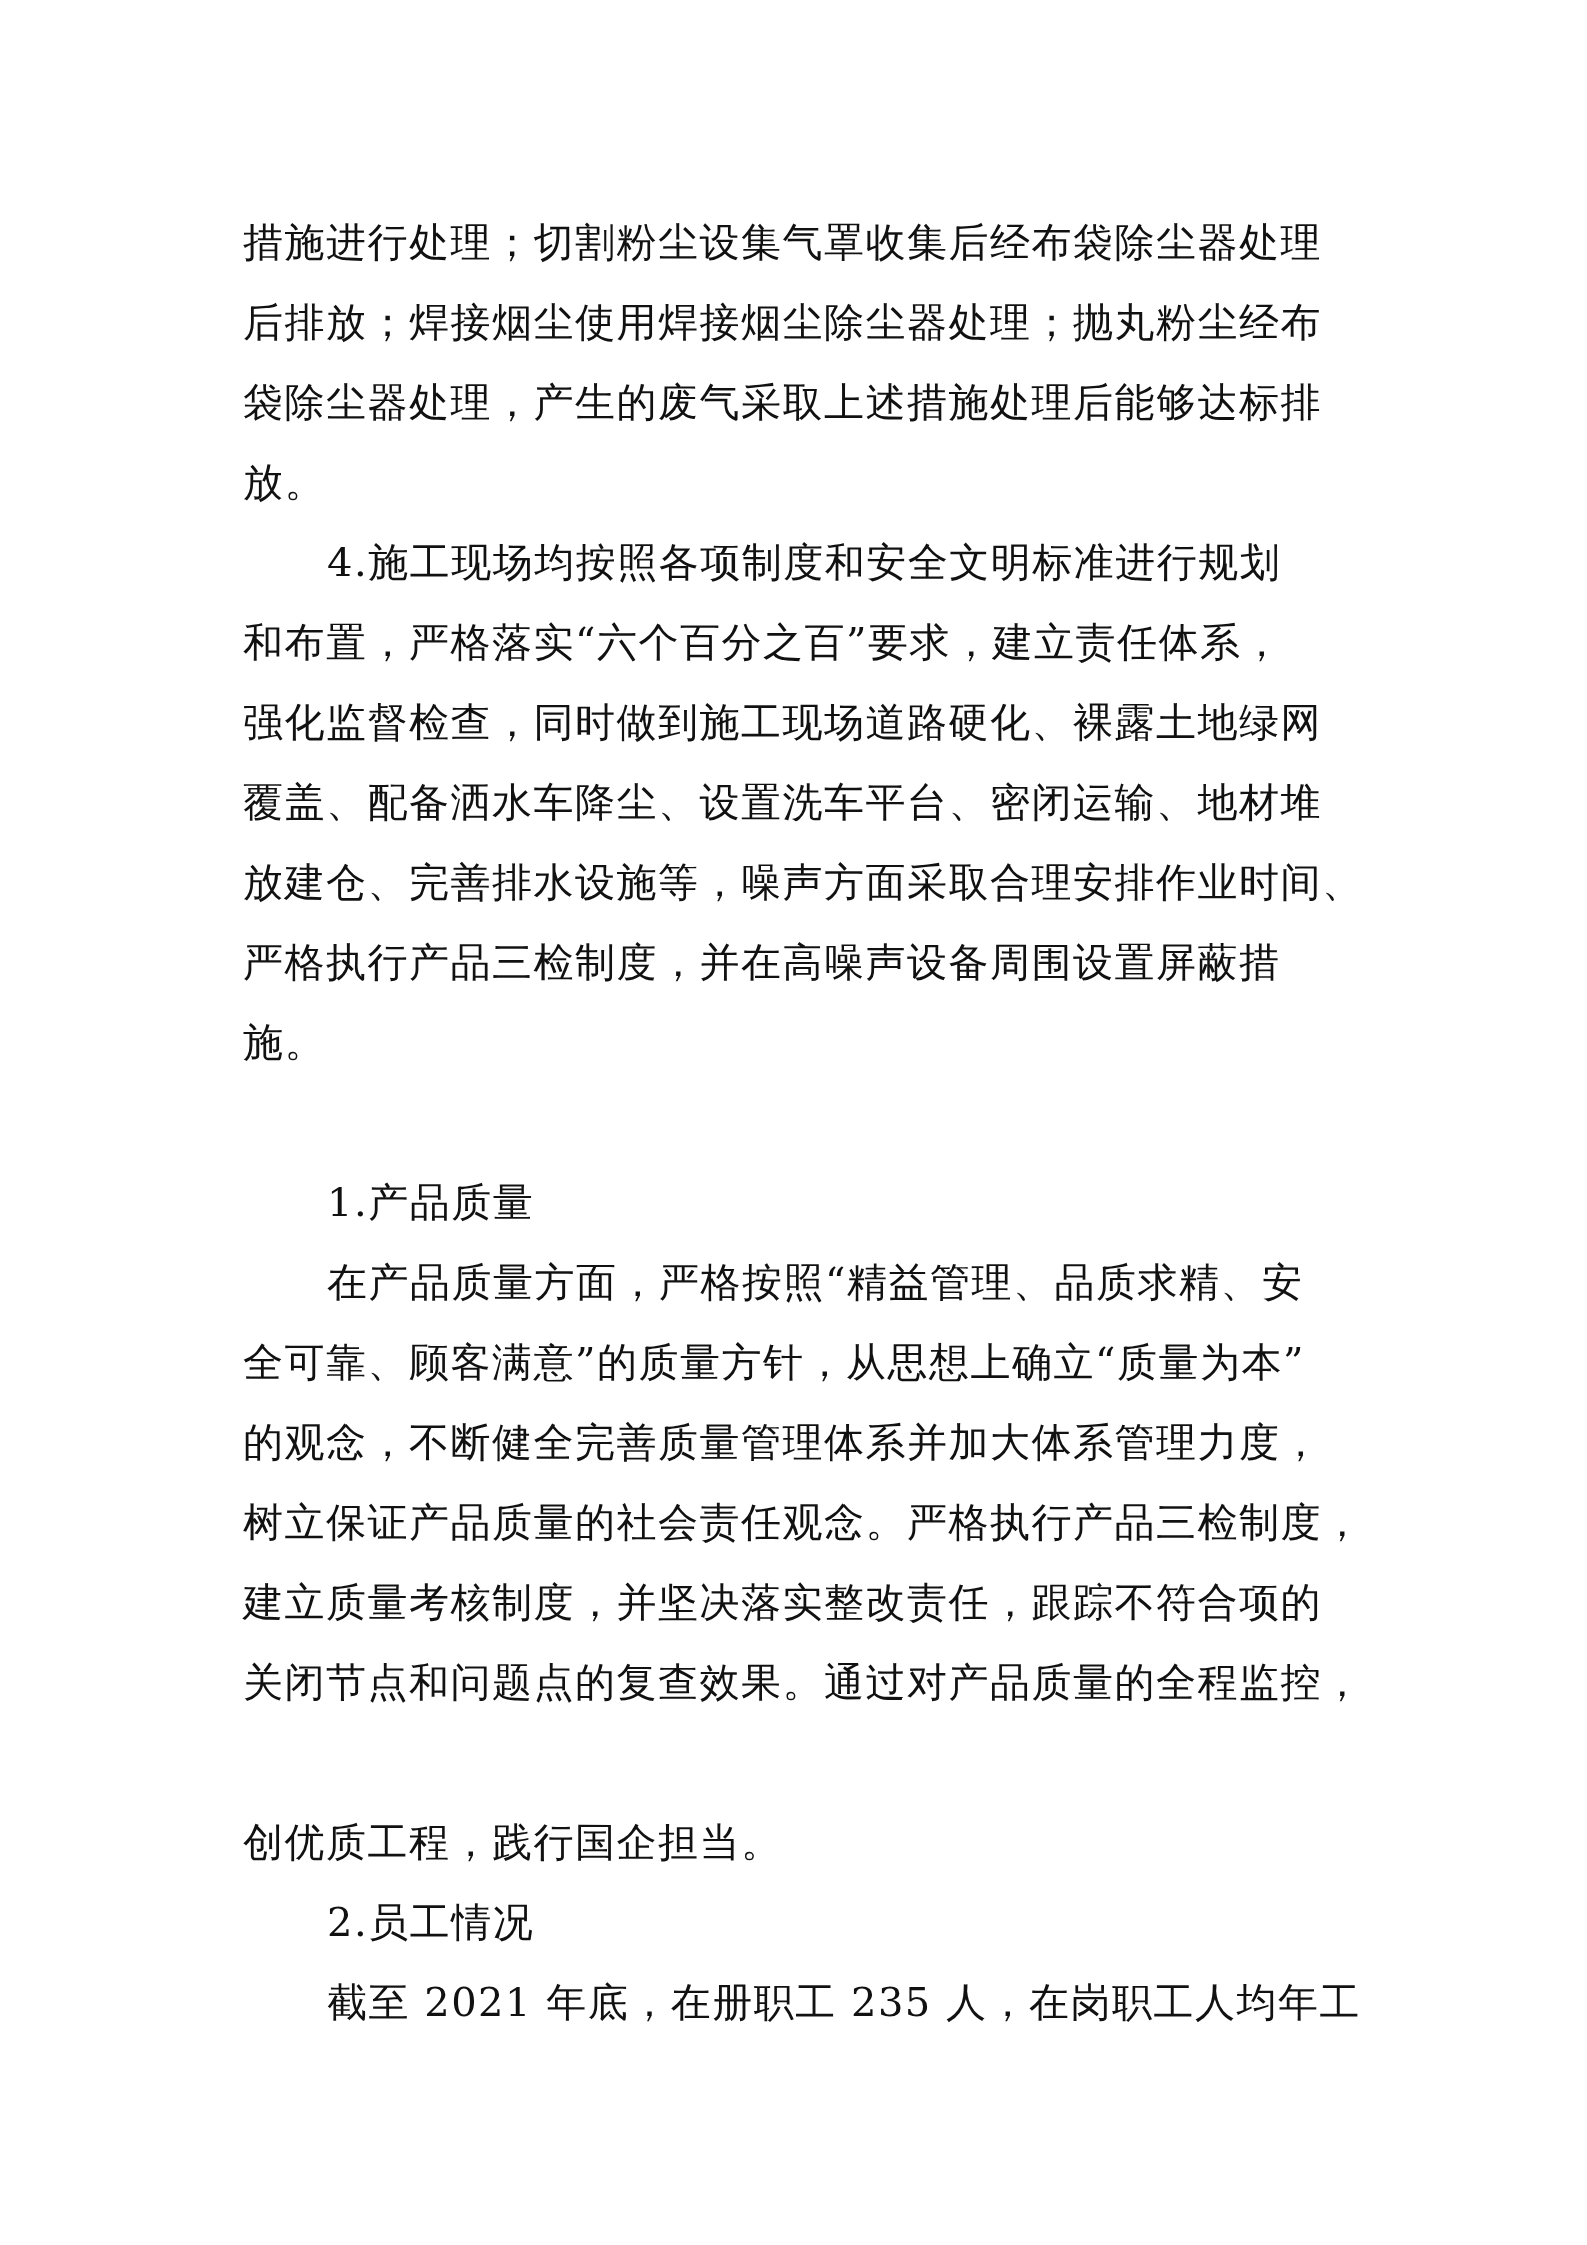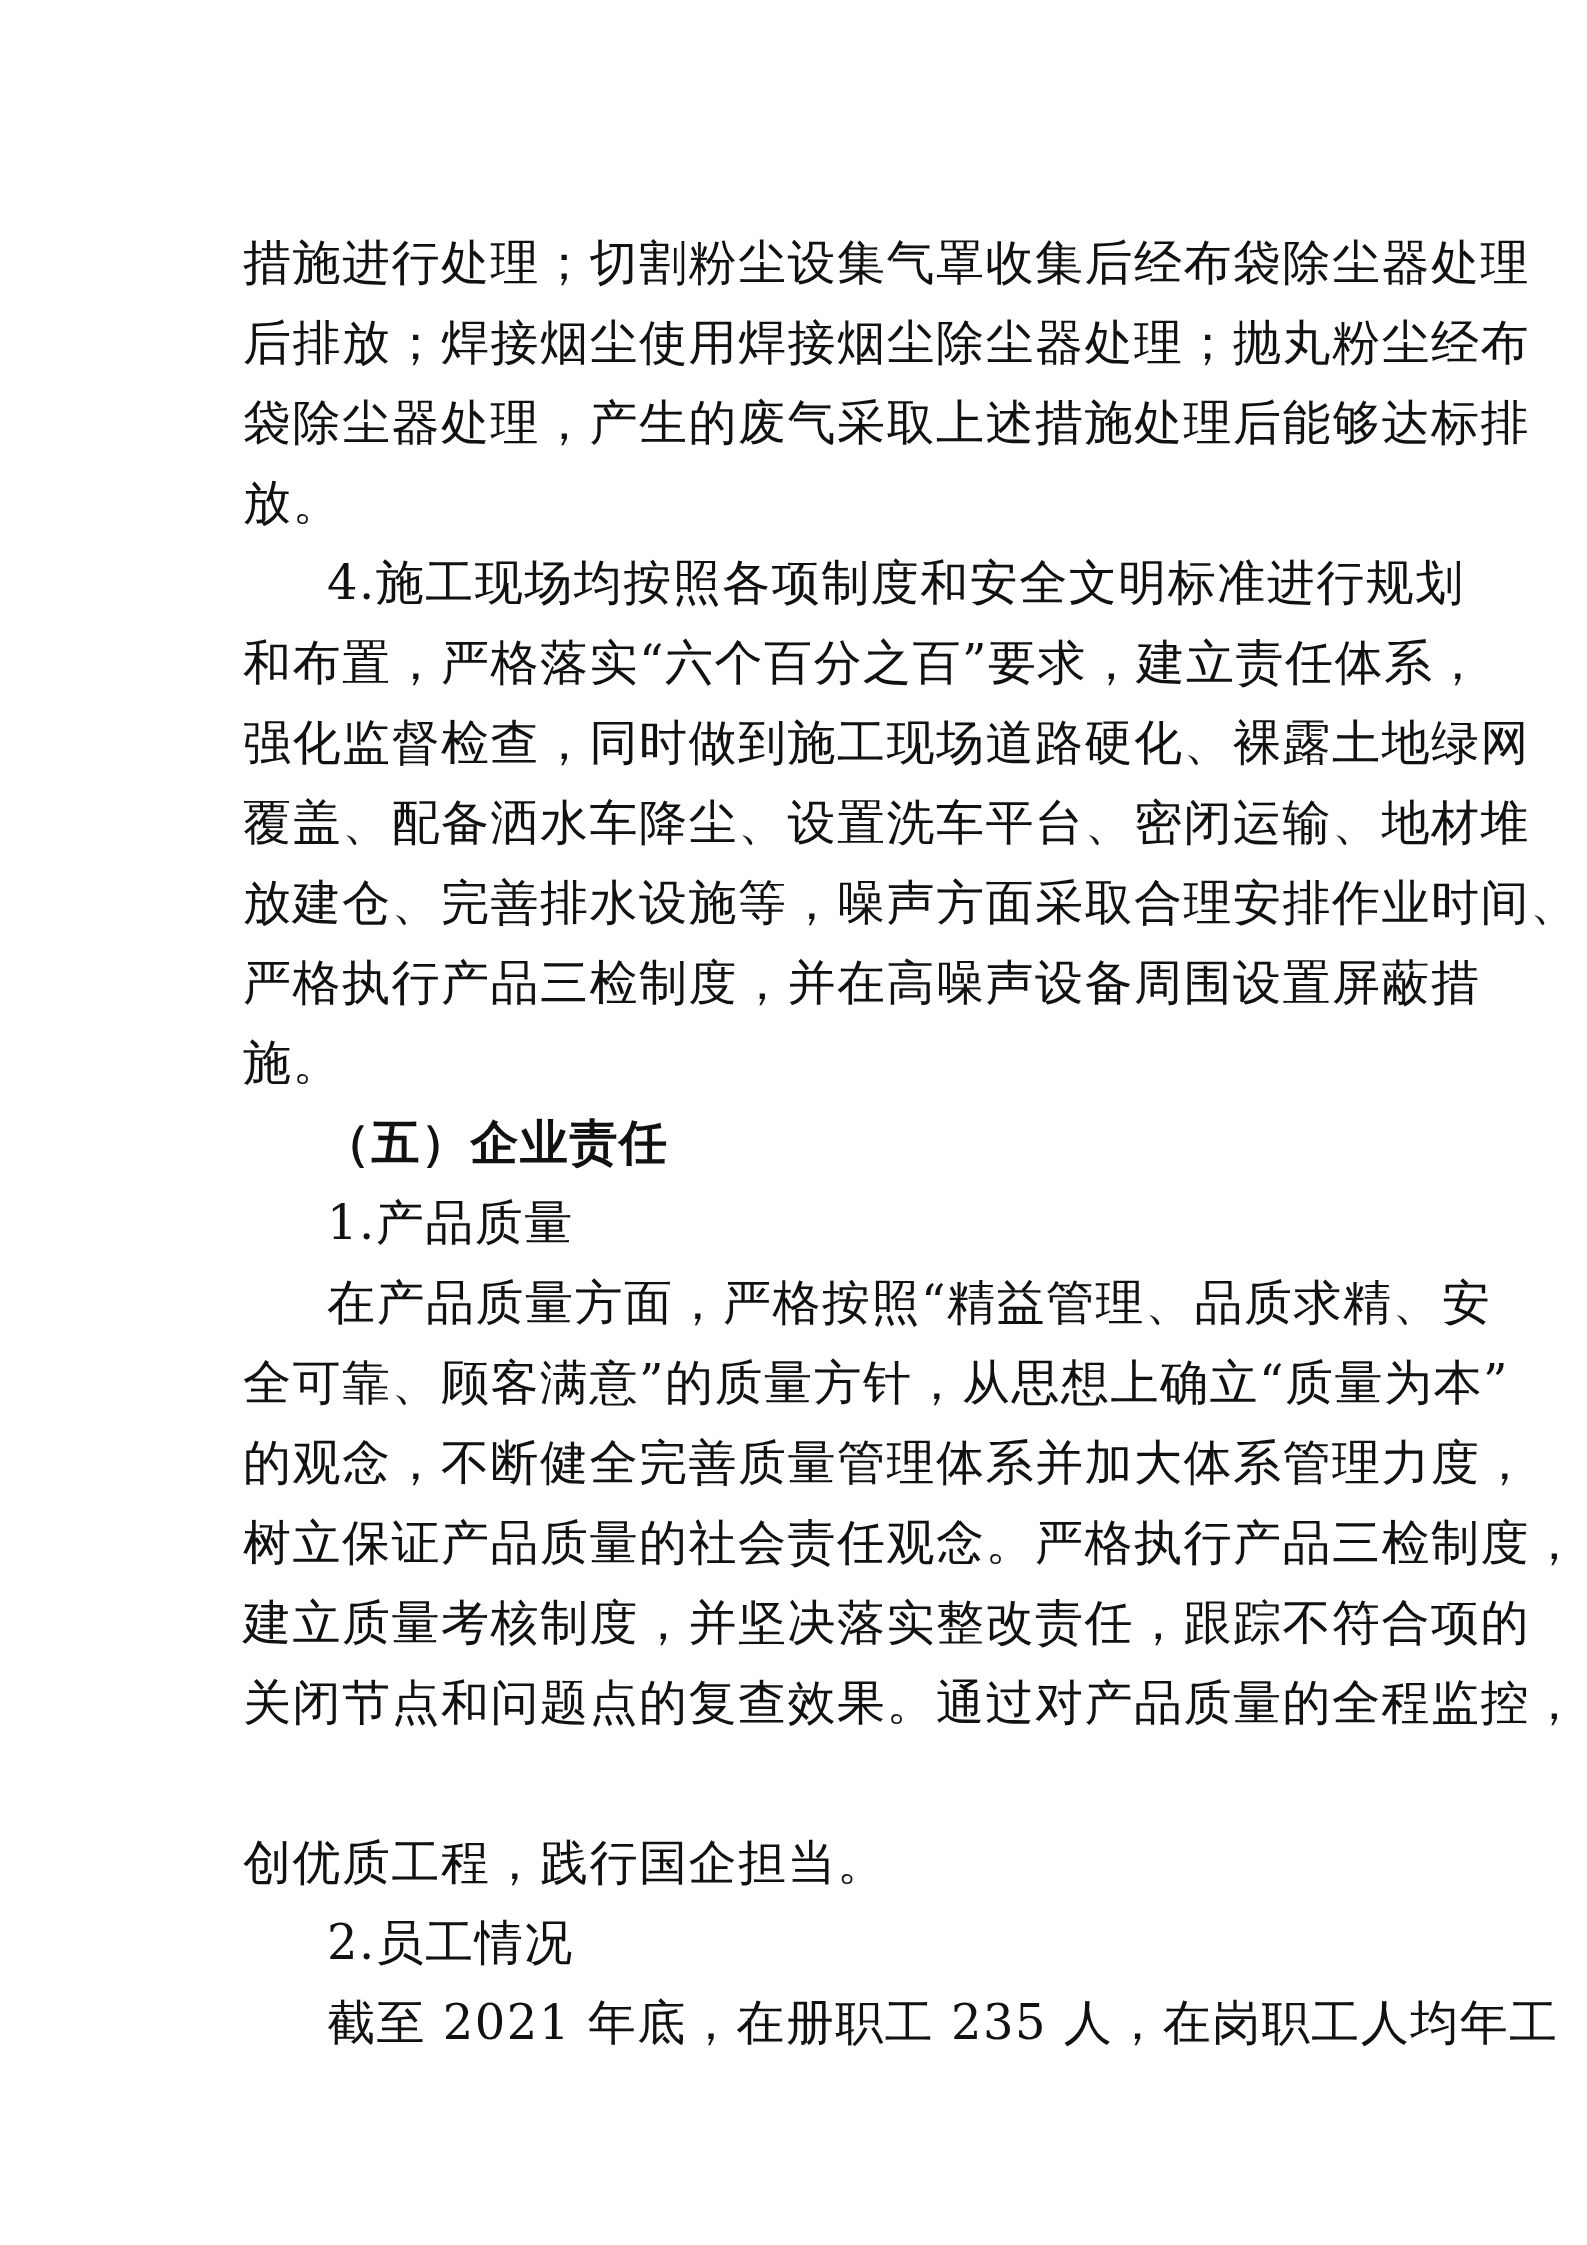--- a/index.html
+++ b/index.html
@@ -19,27 +19,26 @@
       position: absolute;
       left: 0; top: 0;
       width: 1587px;
       height: 2245px;
       background: #ffffff;
     }
     .line {
       position: absolute;
       left: 243px;
       width: 1120px;
-      font-size: 48px;
+      font-size: 40px;
       line-height: 48px;
       height: 48px;
       white-space: nowrap;
       letter-spacing: 1.5px;
       color: #111111;
-      margin-top: 20px;
     }
     .indent { left: 327px; }
     .heading {
       font-family: "DejaVu Sans", "Liberation Sans", sans-serif;
       font-weight: bold;
       left: 322px;
     }
   </style>
 </head>
 <body>
@@ -52,21 +51,20 @@
   <div class="line" style="top:458px;">放。</div>
 
   <div class="line indent" style="top:538px;">4.施工现场均按照各项制度和安全文明标准进行规划</div>
   <div class="line" style="top:698px;">强化监督检查，同时做到施工现场道路硬化、裸露土地绿网</div>
   <div class="line" style="top:618px;">和布置，严格落实“六个百分之百”要求，建立责任体系，</div>
   <div class="line" style="top:778px;">覆盖、配备洒水车降尘、设置洗车平台、密闭运输、地材堆</div>
   <div class="line" style="top:858px;">放建仓、完善排水设施等，噪声方面采取合理安排作业时间、</div>
   <div class="line" style="top:938px;">严格执行产品三检制度，并在高噪声设备周围设置屏蔽措</div>
   <div class="line" style="top:1018px;">施。</div>
 
-  <div class="line heading" style="top:1098px;">（五）企业责任</div>
 
   <div class="line indent" style="top:1178px;">1.产品质量</div>
 
   <div class="line indent" style="top:1258px;">在产品质量方面，严格按照“精益管理、品质求精、安</div>
   <div class="line" style="top:1338px;">全可靠、顾客满意”的质量方针，从思想上确立“质量为本”</div>
   <div class="line" style="top:1418px;">的观念，不断健全完善质量管理体系并加大体系管理力度，</div>
   <div class="line" style="top:1498px;">树立保证产品质量的社会责任观念。严格执行产品三检制度，</div>
   <div class="line" style="top:1578px;">建立质量考核制度，并坚决落实整改责任，跟踪不符合项的</div>
   <div class="line" style="top:1658px;text-align:right;">关闭节点和问题点的复查效果。通过对产品质量的全程监控，</div>
   <div class="line" style="top:1818px;">创优质工程，践行国企担当。</div>

